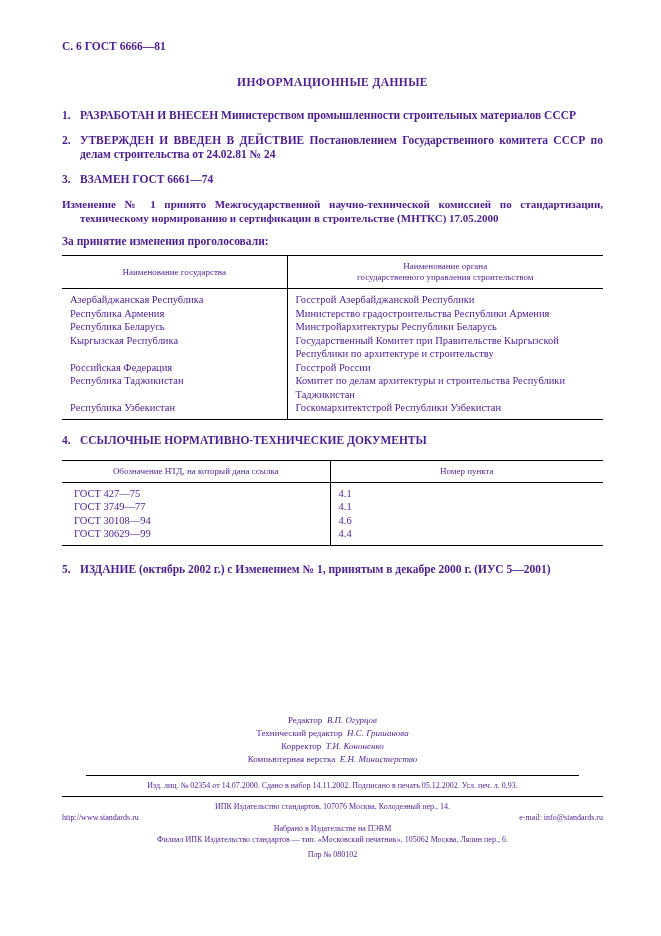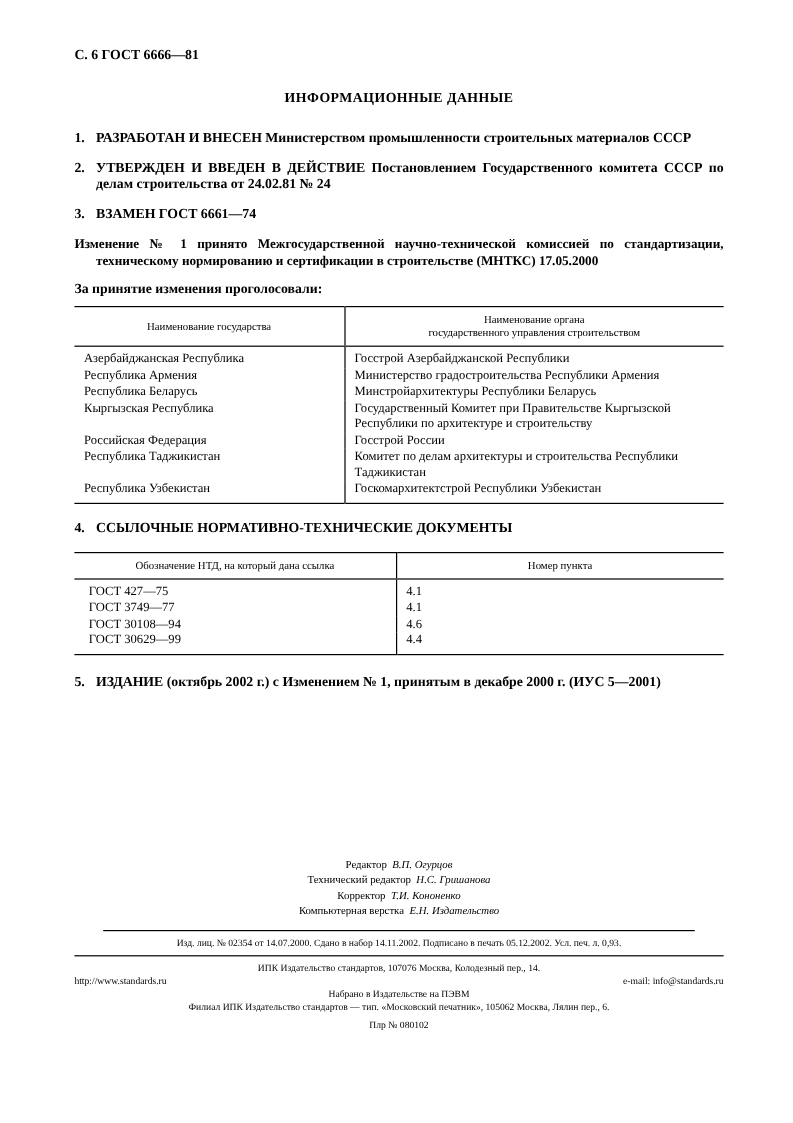--- a/index.html
+++ b/index.html
@@ -1,19 +1,19 @@
 <!DOCTYPE html>
 <html><head>
 <meta charset="utf-8">
 <style>
   * { margin: 0; padding: 0; box-sizing: border-box; }
   html, body { background: #fff; }
   body { width: 661px; }
   .page {
-    width: 661px; height: 936px; background: #ffffff; color: #000000;
+    width: 661px; height: 936px; background: #ffffff; color: #4c1d95;
     font-family: "Liberation Serif", "DejaVu Serif", serif;
     padding: 40px 58px 0 62px; position: relative; overflow: hidden;
   }
   .page-header { font-weight: bold; font-size: 11.5px; margin-bottom: 24px; }
   .doc-title { text-align: center; font-weight: bold; font-size: 11.5px; letter-spacing: .4px; margin-bottom: 20px; }
   .item { display: flex; font-weight: bold; font-size: 11.5px; line-height: 14px; margin-bottom: 11px; }
   .item .num { width: 18px; flex: none; }
   .item .text { flex: 1; text-align: justify; }
   .amendment { font-weight: bold; font-size: 11px; line-height: 14px; text-align: justify; padding-left: 18px; text-indent: -18px; margin-bottom: 9px; }
   .vote-intro { font-weight: bold; font-size: 11.5px; line-height: 14px; margin-bottom: 7px; }
@@ -157,21 +157,21 @@
     <div>
       <span class="role">Технический редактор</span>&nbsp;
       <i>Н.С. Гришанова</i>
     </div>
     <div>
       <span class="role">Корректор</span>&nbsp;
       <i>Т.И. Кононенко</i>
     </div>
     <div>
       <span class="role">Компьютерная верстка</span>&nbsp;
-      <i>Е.Н. Издательство</i>
+      <i>Е.Н. Министерство</i>
     </div>
   </div>
 
   <div class="rule1"></div>
 
   <div class="smallprint">
     <div>Изд. лиц. № 02354 от 14.07.2000.  Сдано в набор 14.11.2002.  Подписано в печать 05.12.2002.  Усл. печ. л. 0,93.</div>
   </div>
 
   <div class="rule2"></div>

